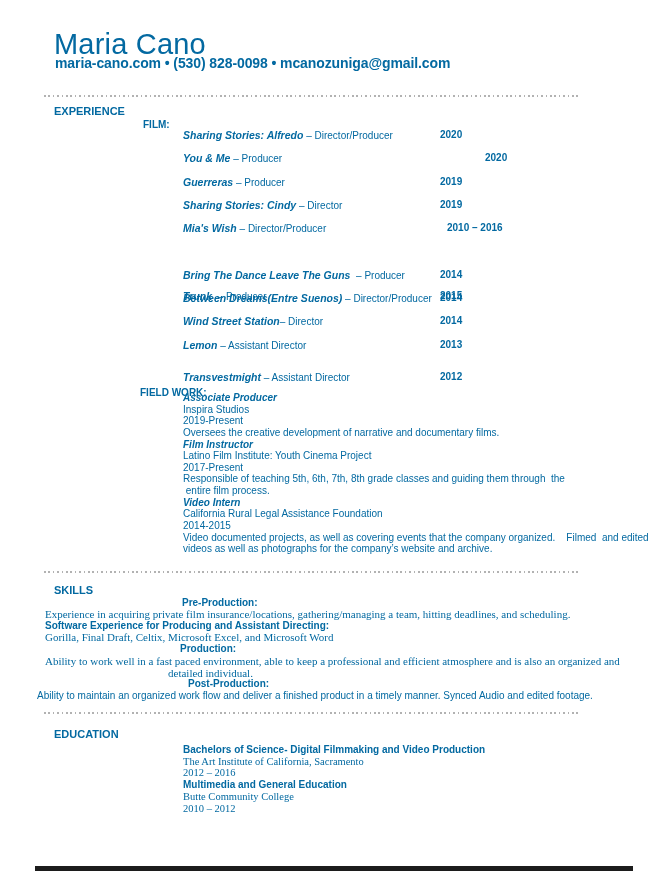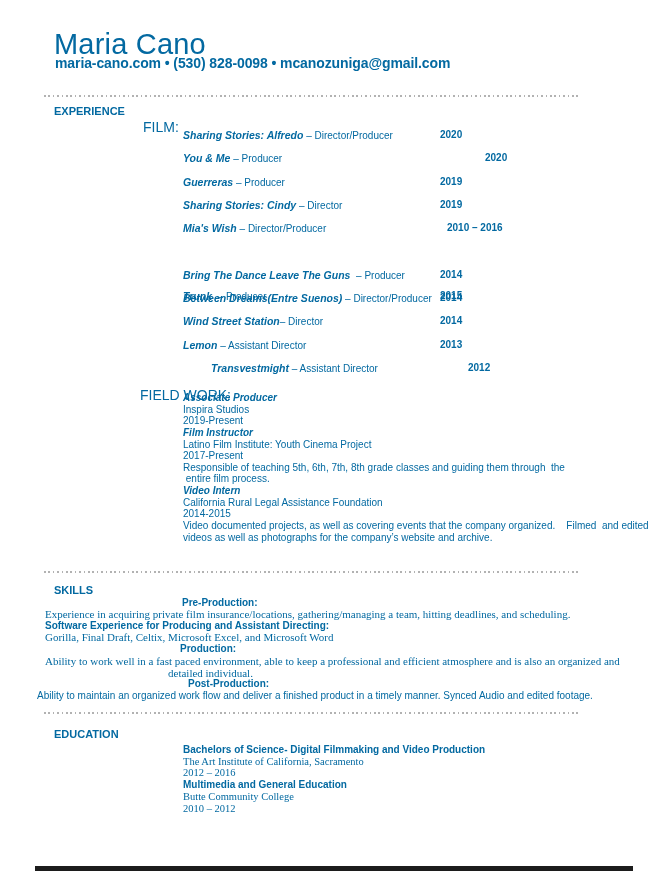--- a/index.html
+++ b/index.html
@@ -7,21 +7,21 @@
         font-family:"Liberation Sans",sans-serif;color:#0369a1;}
   .abs{position:absolute;}
   .name{left:54px;top:28px;font-size:29px;letter-spacing:0.2px;}
   .contact{left:55px;top:55px;font-size:14px;font-weight:bold;letter-spacing:-0.1px;}
   .tagline{left:55px;top:72px;font-size:13px;}
   .sep{position:absolute;left:44px;width:534px;height:2px;
        background:repeating-linear-gradient(90deg,#b2b2b2 0 1.6px,transparent 1.6px 4.4px);}
   .sep1{top:95px;} .sep2{top:571px;} .sep3{top:712px;}
   .h1{font-size:11px;font-weight:bold;}
   .exp-h{left:54px;top:105px;} .skl-h{left:54px;top:584px;} .edu-h{left:54px;top:728px;}
-  .sub{font-size:14px;font-weight:normal;}
+  .sub{font-size:10px;font-weight:bold;}
   .film-lbl{left:143px;top:119px;}
   .fw-lbl{left:140px;top:387px;}
   .film-row{position:absolute;left:183px;right:0;font-size:10.5px;white-space:pre;}
   .ft{font-weight:bold;font-style:italic;}
   .fd,.fr{font-size:10px;}
   .fy{position:absolute;top:0;font-size:10px;font-weight:600;}
   .fw{position:absolute;left:183px;top:392px;font-size:10px;line-height:11.62px;}
   .fw div{white-space:pre;}
   .fw .bi{font-weight:bold;font-style:italic;}
   .sk-line{position:absolute;white-space:pre;}
@@ -49,28 +49,29 @@
       <div class="film-row" style="top: 129px;"><span class="ft">Sharing Stories: Alfredo</span><span class="fd"> – </span><span class="fr">Director/Producer</span><span class="fy" style="left: 257px;">2020</span></div>
       <div class="film-row" style="top: 152px;"><span class="ft">You &amp; Me</span><span class="fd"> – </span><span class="fr">Producer</span><span class="fy" style="left: 302px;">2020</span></div>
       <div class="film-row" style="top: 176px;"><span class="ft">Guerreras</span><span class="fd"> – </span><span class="fr">Producer</span><span class="fy" style="left: 257px;">2019</span></div>
       <div class="film-row" style="top: 199px;"><span class="ft">Sharing Stories: Cindy</span><span class="fd"> – </span><span class="fr">Director</span><span class="fy" style="left: 257px;">2019</span></div>
       <div class="film-row" style="top: 222px;"><span class="ft">Mia's Wish</span><span class="fd"> – </span><span class="fr">Director/Producer</span><span class="fy" style="left: 264px;">2010 – 2016</span></div>
       <div class="film-row" style="top: 246px; margin-top: 44px;"><span class="ft">Trunk</span><span class="fd">  – </span><span class="fr">Producer</span><span class="fy" style="left: 257px;">2015</span></div>
       <div class="film-row" style="top: 269px;"><span class="ft">Bring The Dance Leave The Guns</span><span class="fd">  – </span><span class="fr">Producer</span><span class="fy" style="left: 257px;">2014</span></div>
       <div class="film-row" style="top: 292px;"><span class="ft">Between Dreams(Entre Suenos)</span><span class="fd"> – </span><span class="fr">Director/Producer</span><span class="fy" style="left: 257px;">2014</span></div>
       <div class="film-row" style="top: 315px;"><span class="ft">Wind Street Station</span><span class="fd">– </span><span class="fr">Director</span><span class="fy" style="left: 257px;">2014</span></div>
       <div class="film-row" style="top: 339px;"><span class="ft">Lemon</span><span class="fd"> – </span><span class="fr">Assistant Director</span><span class="fy" style="left: 257px;">2013</span></div>
-      <div class="film-row" style="top: 362px; margin-left: 28px;"><span class="ft">Transvestmight</span><span class="fd"> – </span><span class="fr">Assistant Director</span><span class="fy" style="left: 257px;">2012</span></div>
+      <div class="film-row" style="top: 371px;"><span class="ft">Transvestmight</span><span class="fd"> – </span><span class="fr">Assistant Director</span><span class="fy" style="left: 257px;">2012</span></div>
     </div>
 
   <div class="abs sub fw-lbl">FIELD WORK:</div>
   <div class="fw" id="field-work">
       <div class="bi">Associate Producer</div>
       <div>Inspira Studios</div>
       <div>2019-Present</div>
+      <div>Oversees the creative development of narrative and documentary films.</div>
       <div class="bi">Film Instructor</div>
       <div>Latino Film Institute: Youth Cinema Project</div>
       <div>2017-Present</div>
       <div>Responsible of teaching 5th, 6th, 7th, 8th grade classes and guiding them through  the</div>
       <div> entire film process.</div>
       <div class="bi">Video Intern</div>
       <div>California Rural Legal Assistance Foundation</div>
       <div>2014-2015</div>
       <div>Video documented projects, as well as covering events that the company organized.    Filmed  and edited</div>
       <div>videos as well as photographs for the company’s website and archive.</div>

